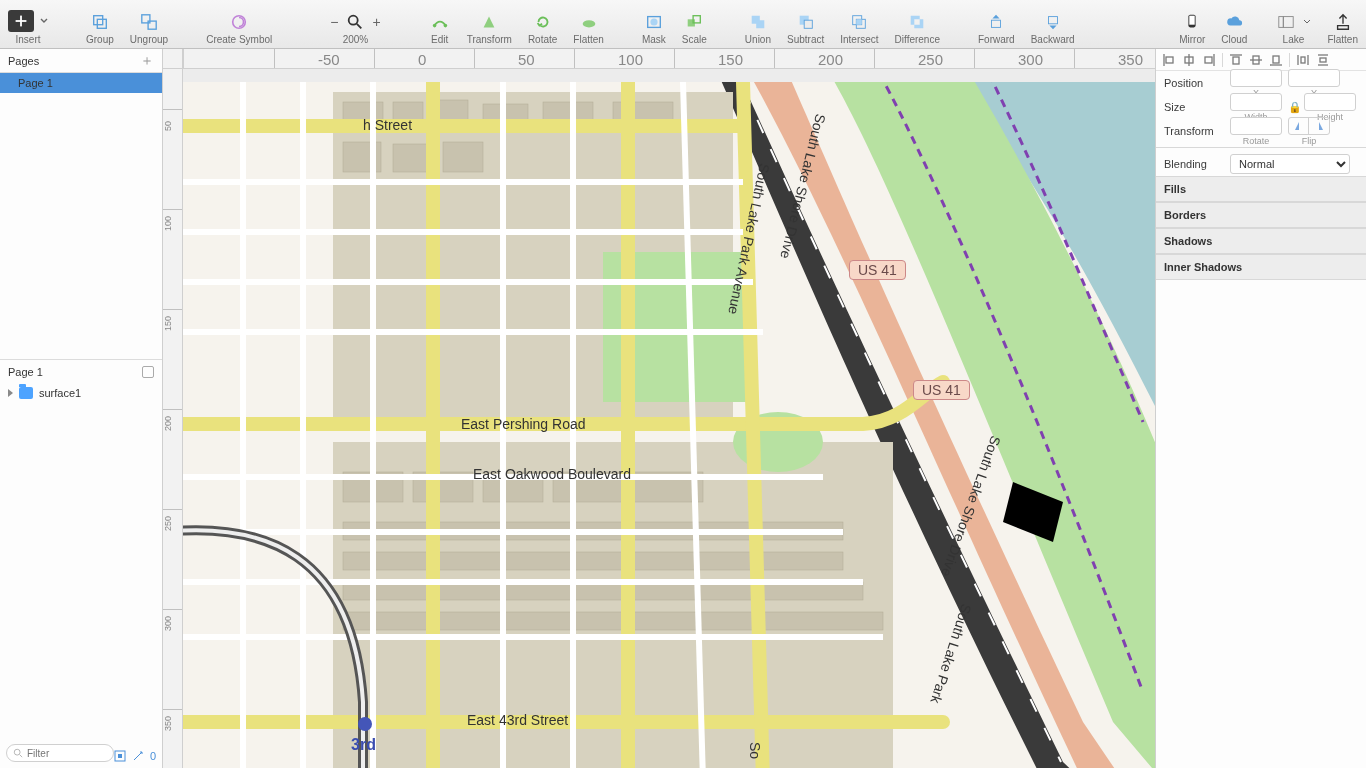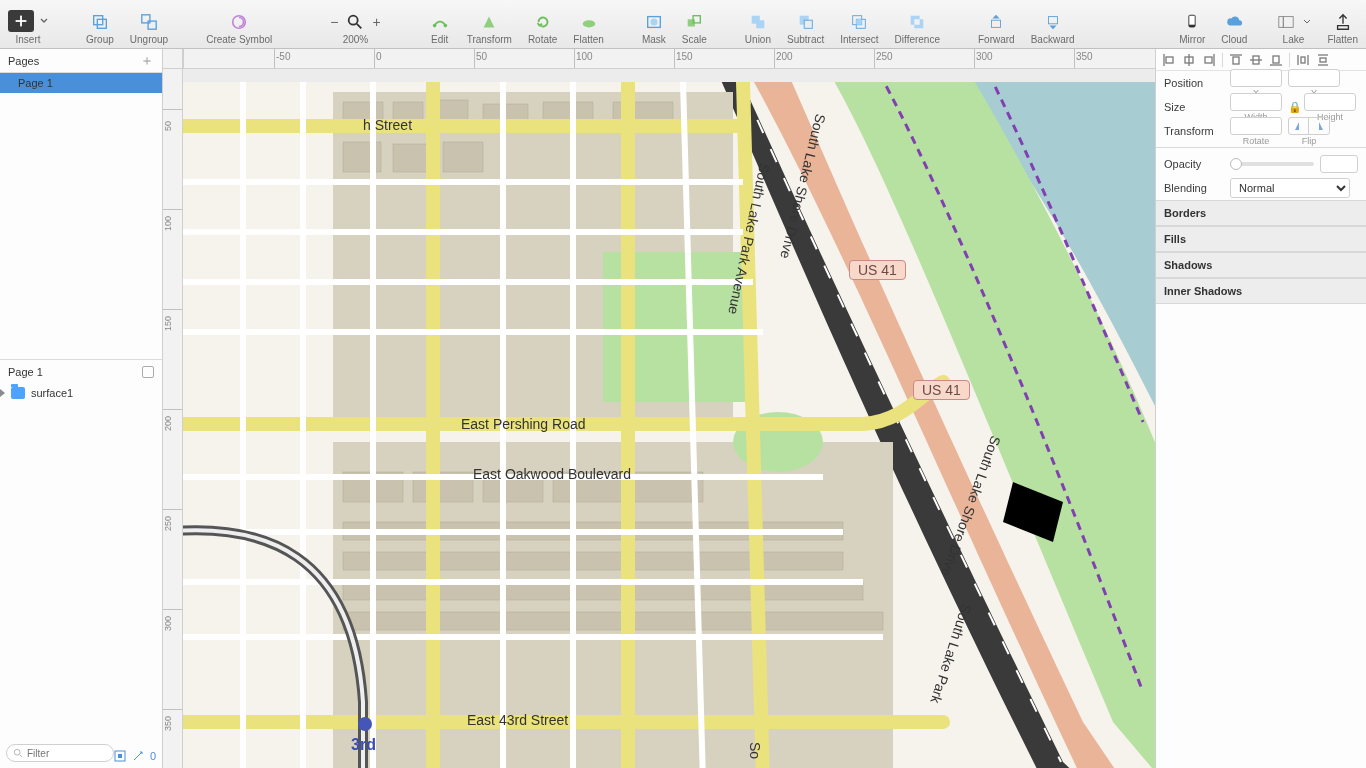--- a/index.html
+++ b/index.html
@@ -17,34 +17,34 @@
 #insert-btn { background: #3a3a3a; border-radius: 3px; width: 26px; height: 22px; display:flex; align-items:center; justify-content:center; }
 #insert-btn svg{ fill:#fff; }
 
 
 .pages { position:absolute; left:0; top:49px; width:163px; height:719px; background:#fdfdfd; border-right:1px solid #cfcfcf; }
 .pages-hdr { height:24px; border-bottom:1px solid #dcdcdc; display:flex; align-items:center; padding:0 8px; justify-content:space-between; color:#555; }
 .pages-hdr .plus { width:14px; height:14px; color:#9a9a9a; display:flex; align-items:center; justify-content:center; font-size:14px; }
 .page-item { height:20px; background:#4a90d9; color:#fff; display:flex; align-items:center; padding-left:18px; }
 .layers-hdr { height:24px; border-top:1px solid #dcdcdc; display:flex; align-items:center; justify-content:space-between; padding:0 8px; margin-top:266px; color:#555;}
 .layers-hdr .disc { width:12px;height:12px;border:1px solid #aaa;border-radius:2px;}
-.layer-row { height:20px; display:flex; align-items:center; gap:6px;}
+.layer-row { height:20px; display:flex; align-items:center; padding-left:8px; gap:6px;}
 .layer-row .tri { width:0;height:0;border-top:4px solid transparent;border-bottom:4px solid transparent;border-left:5px solid #8a8a8a;}
 .layer-row .fold { width:14px;height:12px; background:#4da3ff; border-radius:2px; position:relative;}
 .layer-row .fold::before{content:"";position:absolute;top:-3px;left:0;width:7px;height:3px;background:#4da3ff;border-radius:1px 1px 0 0;}
 .filter { position:absolute; bottom:6px; left:6px; width:108px; height:18px; border:1px solid #d0d0d0; border-radius:9px; display:flex; align-items:center; padding:0 6px; gap:4px; background:#fff;}
 .filter input{ border:none; outline:none; width:70px; font-size:10px; color:#888;}
 .filter .mag{ width:10px;height:10px;}
 .bl-icons{position:absolute;bottom:6px;right:6px;display:flex;gap:6px;align-items:center;}
 .bl-icons span{color:#4a90d9;font-size:11px;}
 
 
 .ruler-h { position:absolute; left:183px; top:49px; width:972px; height:20px; background:#f2f2f2; border-bottom:1px solid #cfcfcf; border-left:1px solid #cfcfcf; overflow:hidden;}
 .ruler-h .tick{position:absolute;top:0;height:20px;border-left:1px solid #c0c0c0;}
-.ruler-h .num{position:absolute;top:2px;font-size:10px;color:#888;transform:translateX(2px);}
+.ruler-h .num{position:absolute;top:2px;font-size:15px;color:#888;transform:translateX(2px);margin-left:42px;}
 .ruler-v { position:absolute; left:163px; top:69px; width:20px; height:699px; background:#f2f2f2; border-right:1px solid #cfcfcf; overflow:hidden;}
 .ruler-v .tick{position:absolute;left:0;width:20px;border-top:1px solid #c0c0c0;}
 .ruler-v .num{position:absolute;left:2px;font-size:9px;color:#888;transform:rotate(-90deg) translate(-8px,-2px);transform-origin:left top;}
 .ruler-corner{position:absolute;left:163px;top:49px;width:20px;height:20px;background:#f2f2f2;border-right:1px solid #cfcfcf;border-bottom:1px solid #cfcfcf;}
 
 
 .canvas { position:absolute; left:183px; top:82px; width:972px; height:699px; background:#f6f3ed; overflow:hidden; }
 .canvas svg{position:absolute;left:0;top:0;}
 .map-label{position:absolute;font-size:14px;color:#333;white-space:nowrap;font-weight:400;}
 .map-shield{position:absolute;background:#f8d8c8;border:1px solid #c88;padding:1px 8px;border-radius:4px;font-size:14px;color:#6a4a4a;}
@@ -589,36 +589,29 @@
               <path d="M10 10L6 2v8z" fill="#7aa8e0"></path>
             </svg>
           </div>
       </div>
       <span class="s">Flip</span>
     </div>
   </div>
 
   <div class="divider"></div>
   <div class="prop">
-    <span class="lbl">Opacity</span>
-    <div class="slider">
-        <div class="knob"></div>
-      </div>
-    <input style="width: 38px;">
-  </div>
-  <div class="prop">
     <span class="lbl">Blending</span>
     <select><option>Normal</option></select>
   </div>
 
   <div class="section-hdr">
+      <span>Fills</span>
+    </div>
+  <div class="section-hdr">
       <span>Borders</span>
-    </div>
-  <div class="section-hdr">
-      <span>Fills</span>
     </div>
   <div class="section-hdr">
       <span>Shadows</span>
     </div>
   <div class="section-hdr">
       <span>Inner Shadows</span>
     </div>
 </div>
 
 </body></html>

